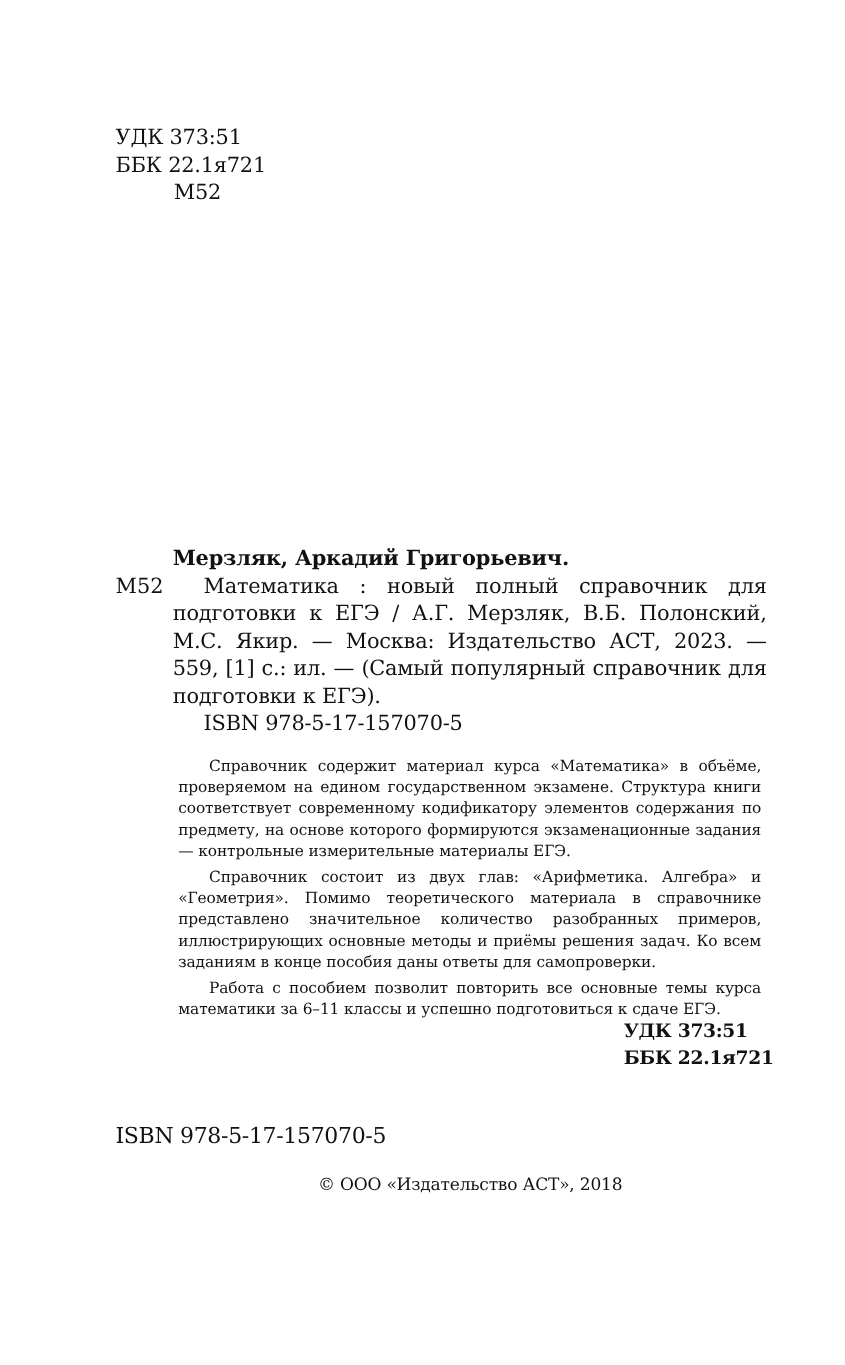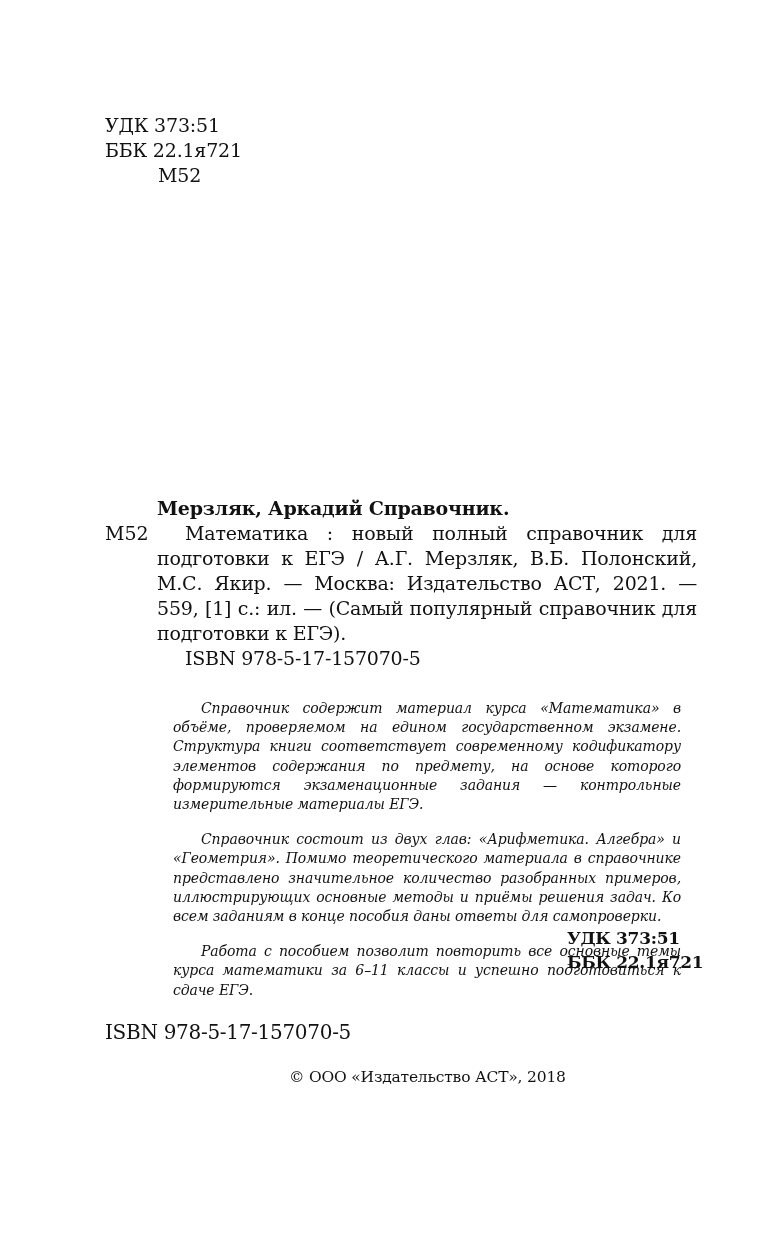--- a/index.html
+++ b/index.html
@@ -53,24 +53,23 @@
 
     .annotation {
       left: 157px;
       top: 683px;
       width: 540px;
       font-size: 14px;
       line-height: 19.2px;
       letter-spacing: -0.1px;
     }
     .annotation p {
-      margin: 16px;
+      margin: 5px;
       text-align: justify;
       text-indent: 28px;
-      font-style: italic;
     }
 
     .bottom-codes {
       left: 567px;
       top: 926px;
       font-size: 17px;
       line-height: 24px;
       font-weight: bold;
       letter-spacing: -0.3px;
     }
@@ -96,22 +95,22 @@
 
 <div class="abs top-codes">
   <div>УДК 373:51</div>
   <div>ББК 22.1я721</div>
   <div class="indent">М52</div>
 </div>
 
 <div class="abs m52-left">М52</div>
 
 <div class="abs biblio">
-  <div class="author">Мерзляк, Аркадий Справочник.</div>
-  <p>Математика : новый полный справочник для подготовки к ЕГЭ / А.Г. Мерзляк, В.Б. Полонский, М.С. Якир. — Москва: Издательство АСТ, 2021. — 559, [1] с.: ил. — (Самый популярный справочник для подготовки к ЕГЭ).</p>
+  <div class="author">Мерзляк, Аркадий Григорьевич.</div>
+  <p>Математика : новый полный справочник для подготовки к ЕГЭ / А.Г. Мерзляк, В.Б. Полонский, М.С. Якир. — Москва: Издательство АСТ, 2023. — 559, [1] с.: ил. — (Самый популярный справочник для подготовки к ЕГЭ).</p>
   <p class="isbn-inline">ISBN 978-5-17-157070-5</p>
 </div>
 
 <div class="abs annotation">
   <p>Справочник содержит материал курса «Математика» в объёме, проверяемом на едином государственном экзамене. Структура книги соответствует современному кодификатору элементов содержания по предмету, на основе которого формируются экзаменационные задания — контрольные измерительные материалы ЕГЭ.</p>
   <p>Справочник состоит из двух глав: «Арифметика. Алгебра» и «Геометрия». Помимо теоретического материала в справочнике представлено значительное количество разобранных примеров, иллюстрирующих основные методы и приёмы решения задач. Ко всем заданиям в конце пособия даны ответы для самопроверки.</p>
   <p>Работа с пособием позволит повторить все основные темы курса математики за 6–11 классы и успешно подготовиться к сдаче ЕГЭ.</p>
 </div>
 
 <div class="abs bottom-codes">

